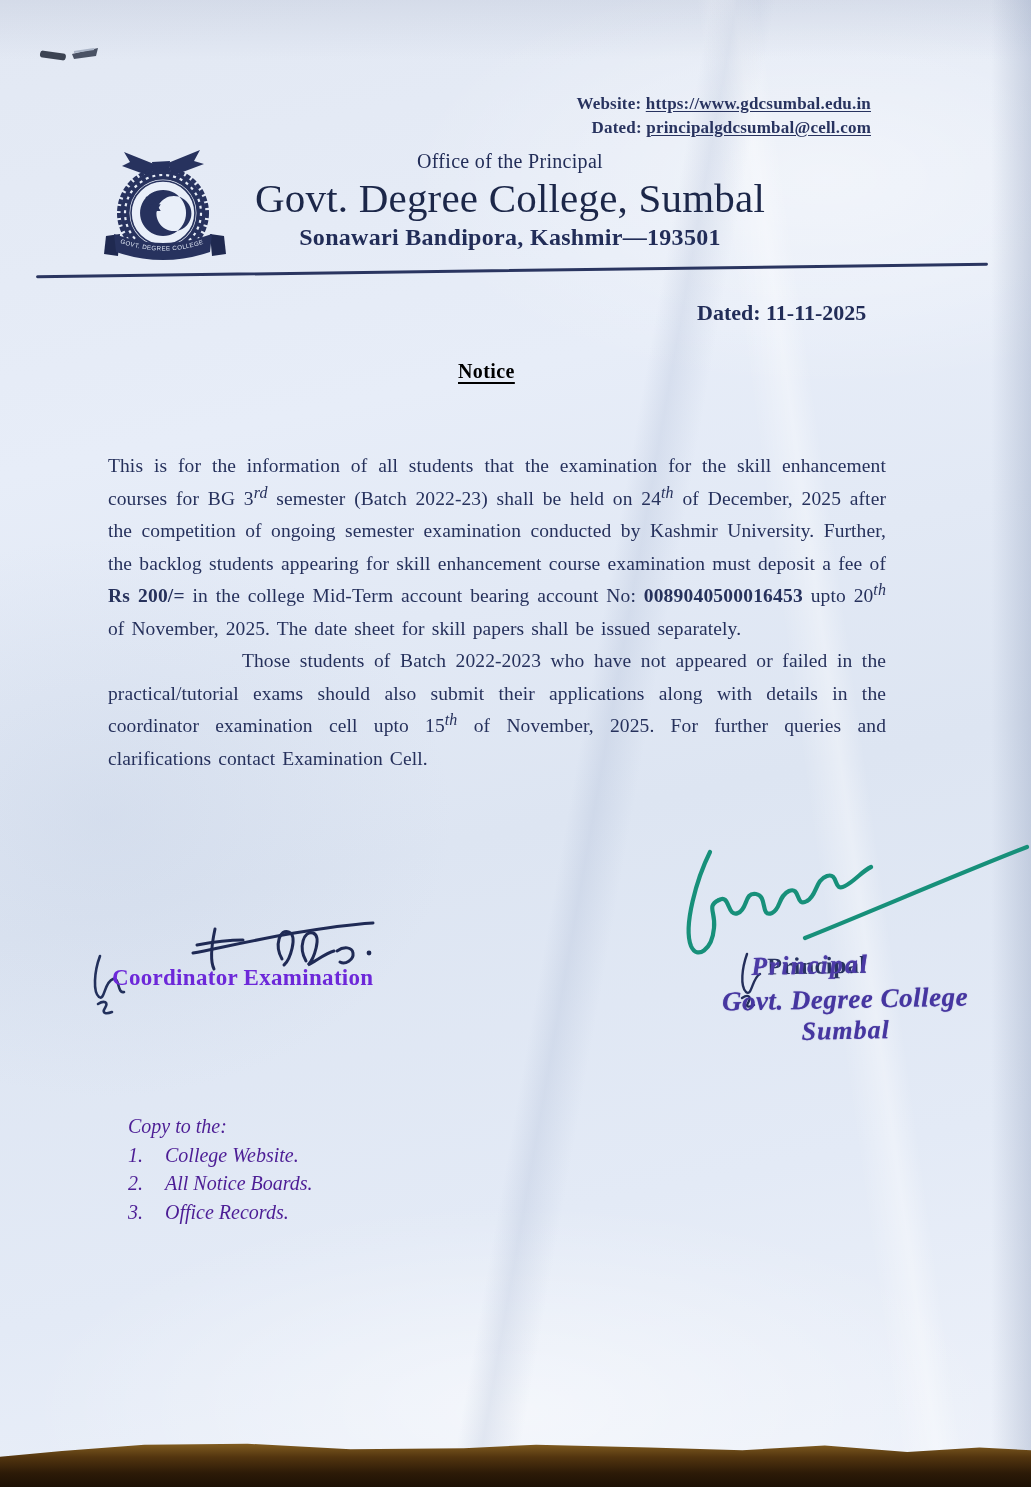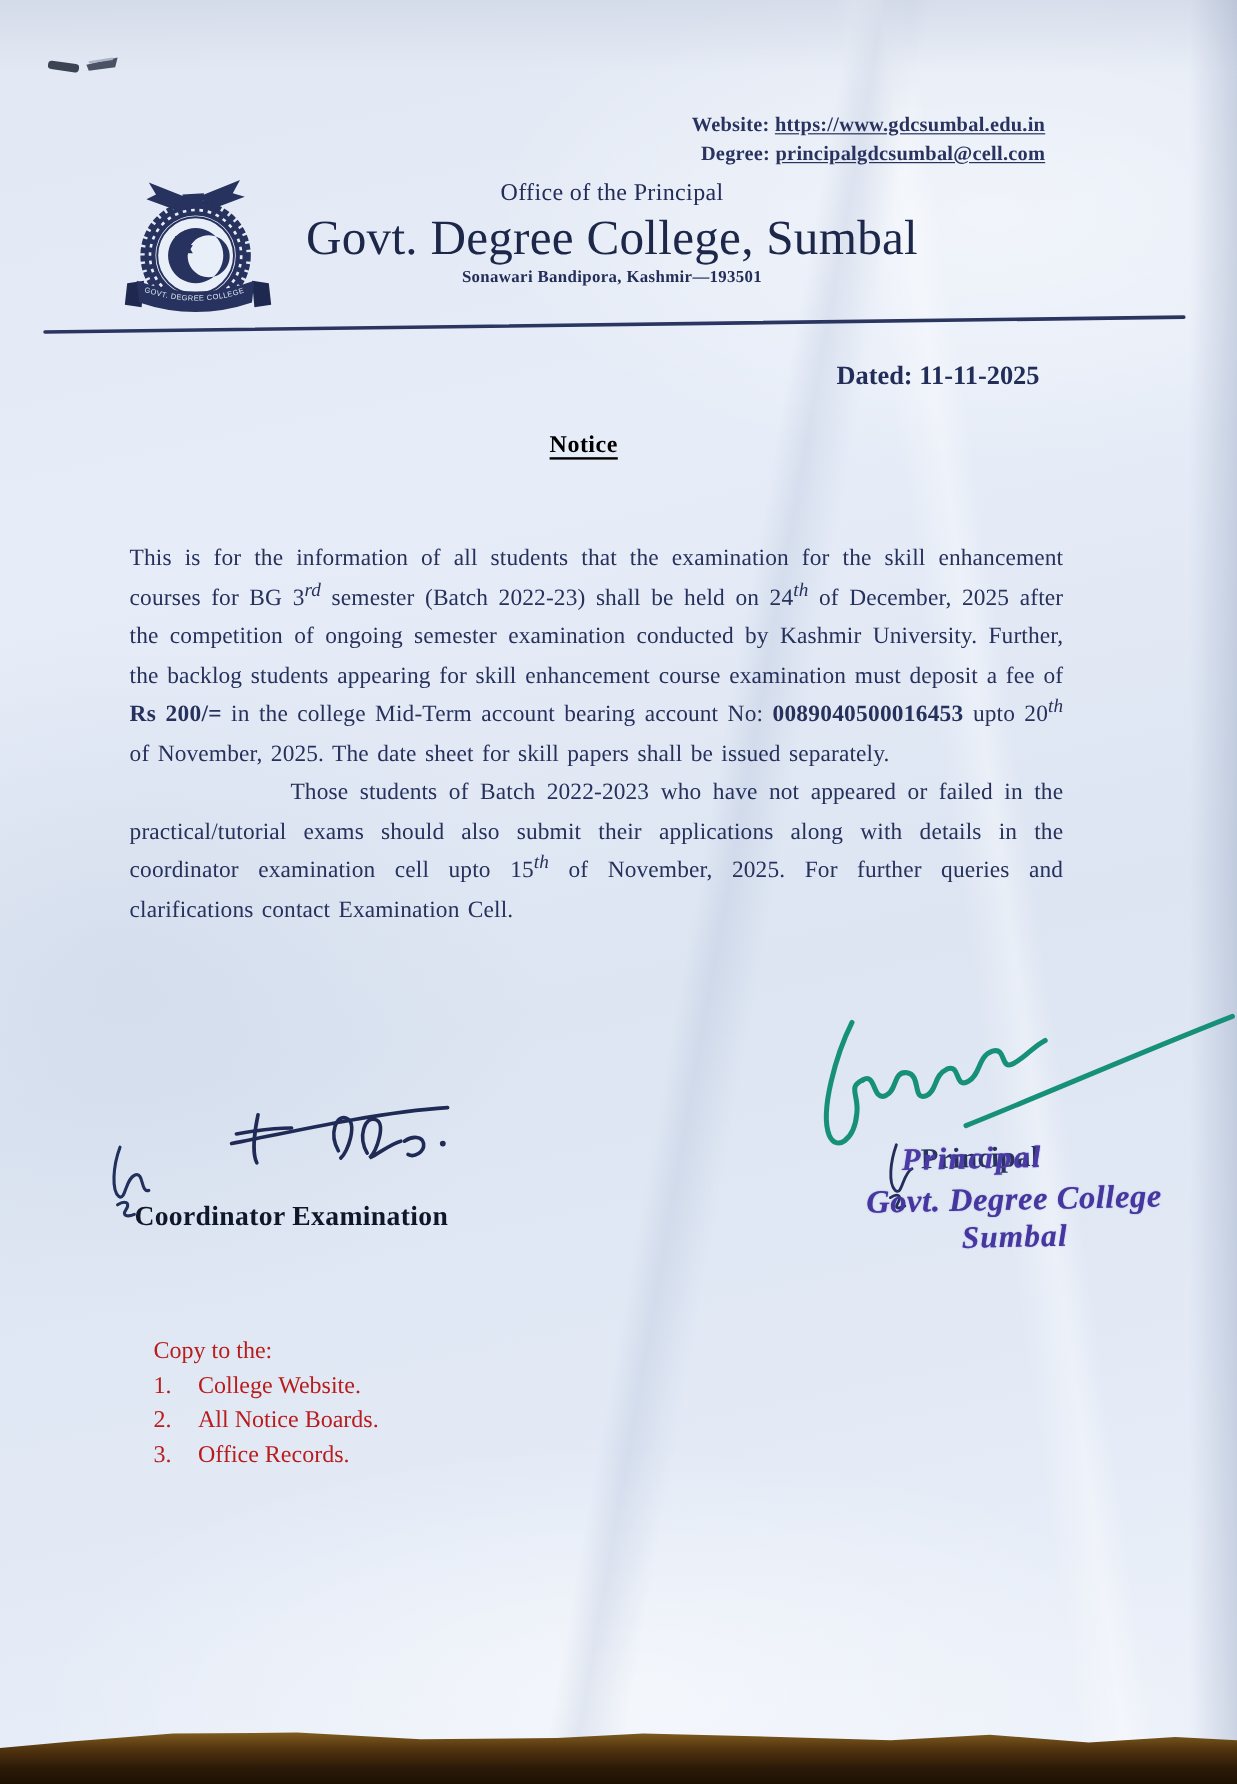--- a/index.html
+++ b/index.html
@@ -42,21 +42,21 @@
   .contact .lnk { text-decoration:underline; text-underline-offset:2px; }
 
   
   .logo { position:absolute; left:94px; top:140px; }
   .head-text { position:absolute; left:225px; top:150px; width:570px; text-align:center; color:#222d58; }
   .office { font-size:20px; font-weight:normal; letter-spacing:0.3px; }
   .college {
     font-size:41px; font-weight:normal; color:#1c2749; letter-spacing:0.2px;
     white-space:nowrap; margin-top:1px;
   }
-  .address { font-size:14px; font-weight:bold; margin-top:2px; letter-spacing:0.3px; }
+  .address { font-size:24px; font-weight:bold; margin-top:2px; letter-spacing:0.3px; }
   .divider {
     position:absolute; left:36px; top:269px; width:952px; height:3px;
     background:#2a3560; border-radius:2px; transform:rotate(-0.75deg);
   }
 
   .dated { position:absolute; left:697px; top:300px; font-size:22px; font-weight:bold; color:#222d58; }
   .notice-title {
     position:absolute; left:458px; top:360px; font-size:20px; font-weight:bold; color:#000000;
     text-decoration:underline; text-underline-offset:4px; letter-spacing:0.4px;
   }
@@ -69,23 +69,22 @@
   }
   .body-text p { margin:0; }
   .body-text p.p2 { text-indent:134px; }
   .body-text sup { font-size:16px; line-height:0; vertical-align:super;font-style:italic; }
   .body-text b { font-weight:bold; letter-spacing:0.2px; }
 
   
   .sig-left { position:absolute; left:185px; top:903px; }
   .scribble-left { position:absolute; left:88px; top:950px; }
   .role-left {
-    position:absolute; left:112px; top:965px; font-size:23px; font-weight:bold; color:#0f172a;
+    position:absolute; left:112px; top:965px; font-size:23px; font-weight:bold; color:#6d28d9;
     letter-spacing:0.3px;
-    margin-top:36px;
   }
   .sig-green { position:absolute; left:655px; top:830px; }
   .scribble-right { position:absolute; left:733px; top:948px; }
 
   .stamp { position:absolute; left:690px; top:950px; width:310px; transform:rotate(-1.2deg); }
   .stamp-row { position:relative; height:32px; }
   .stamp-typed {
     position:absolute; left:78px; top:2px; font-size:24px; font-weight:bold; color:#28335f;
     letter-spacing:0.5px;
   }
@@ -97,42 +96,42 @@
     font-size:27px; font-weight:bold; color:#4636a0; text-align:center; margin-top:2px;
     letter-spacing:0.5px; text-shadow:0 0 1px rgba(70,54,160,0.7); font-style:italic;
   }
   .stamp-place {
     font-size:26px; font-weight:bold; color:#4636a0; text-align:center; margin-top:1px;
     letter-spacing:1px; text-shadow:0 0 1px rgba(70,54,160,0.7); font-style:italic;
   }
 
   
   .copy {
-    position:absolute; left:128px; top:1112px; color:#b91c1c;
+    position:absolute; left:128px; top:1112px; font-style:italic; color:#4c1d95;
     font-size:20px; line-height:28.5px;
   }
   .copy-item { display:flex; }
   .copy-num { width:37px; }
 </style>
 </head>
 <body>
 
 <div class="paper"></div>
 <div class="crease"></div>
 <div class="edge-shade"></div>
 
 <svg class="staple" viewBox="0 0 70 24">
   <rect x="4" y="10" width="26" height="7" rx="3" fill="#3c4352" transform="rotate(8 17 13)"></rect>
   <path d="M36 12 L62 6 L60 14 L38 17 Z" fill="#4a5264"></path>
   <path d="M38 10 L58 7" stroke="#aab4c6" stroke-width="2" fill="none"></path>
 </svg>
 
 <div class="contact">
   <div><span>Website:</span> <span class="lnk">https://www.gdcsumbal.edu.in</span></div>
-  <div><span>Degree:</span> <span class="lnk">principalgdcsumbal@cell.com</span></div>
+  <div><span>Dated:</span> <span class="lnk">principalgdcsumbal@cell.com</span></div>
 </div>
 
 <svg class="logo" width="142" height="132" viewBox="0 0 142 132">
   <g fill="#27325e">
     <path d="M60 24 L30 12 L36 22 L28 26 L58 37 Z"></path>
     <path d="M74 23 L106 10 L100 21 L110 24 L78 36 Z"></path>
     <path d="M58 22 L76 21 L74 34 L60 35 Z"></path>
   </g>
   <circle cx="69" cy="73" r="44" fill="none" stroke="#27325e" stroke-width="4" stroke-dasharray="5 2"></circle>
   <circle cx="69" cy="73" r="38" fill="none" stroke="#27325e" stroke-width="9"></circle>

